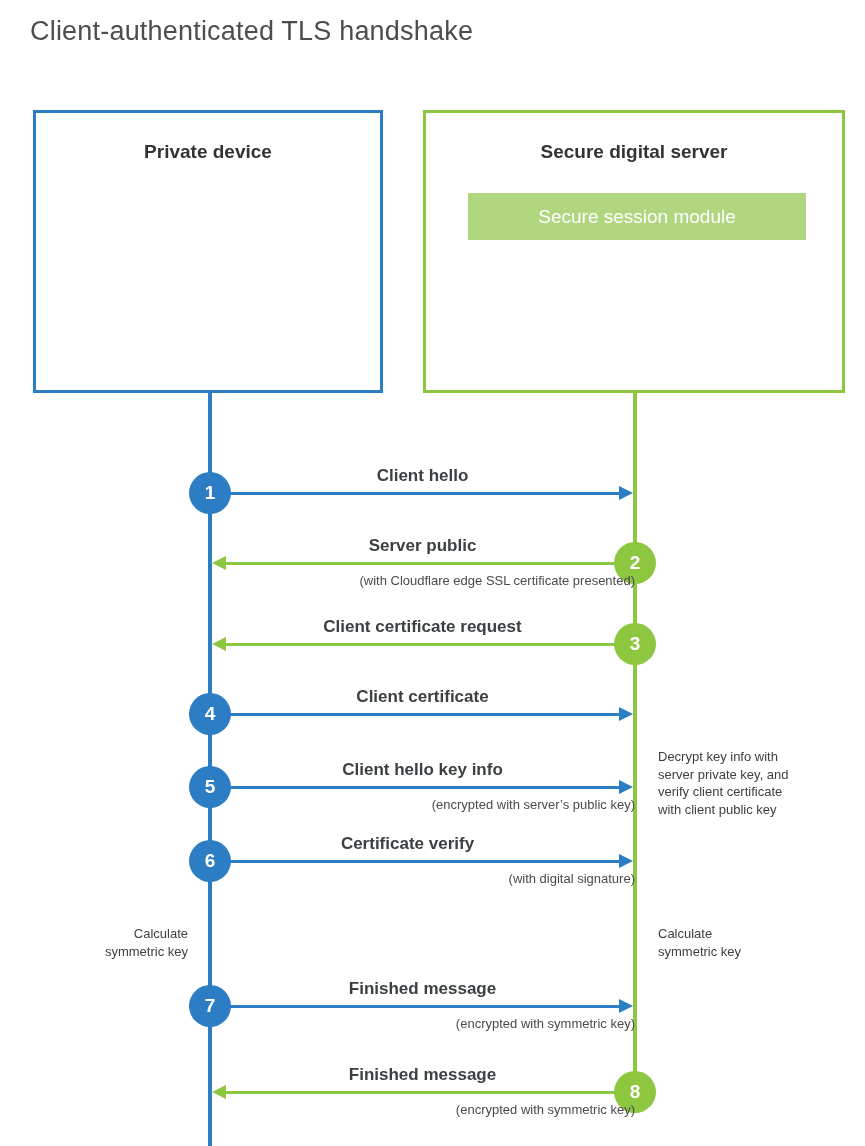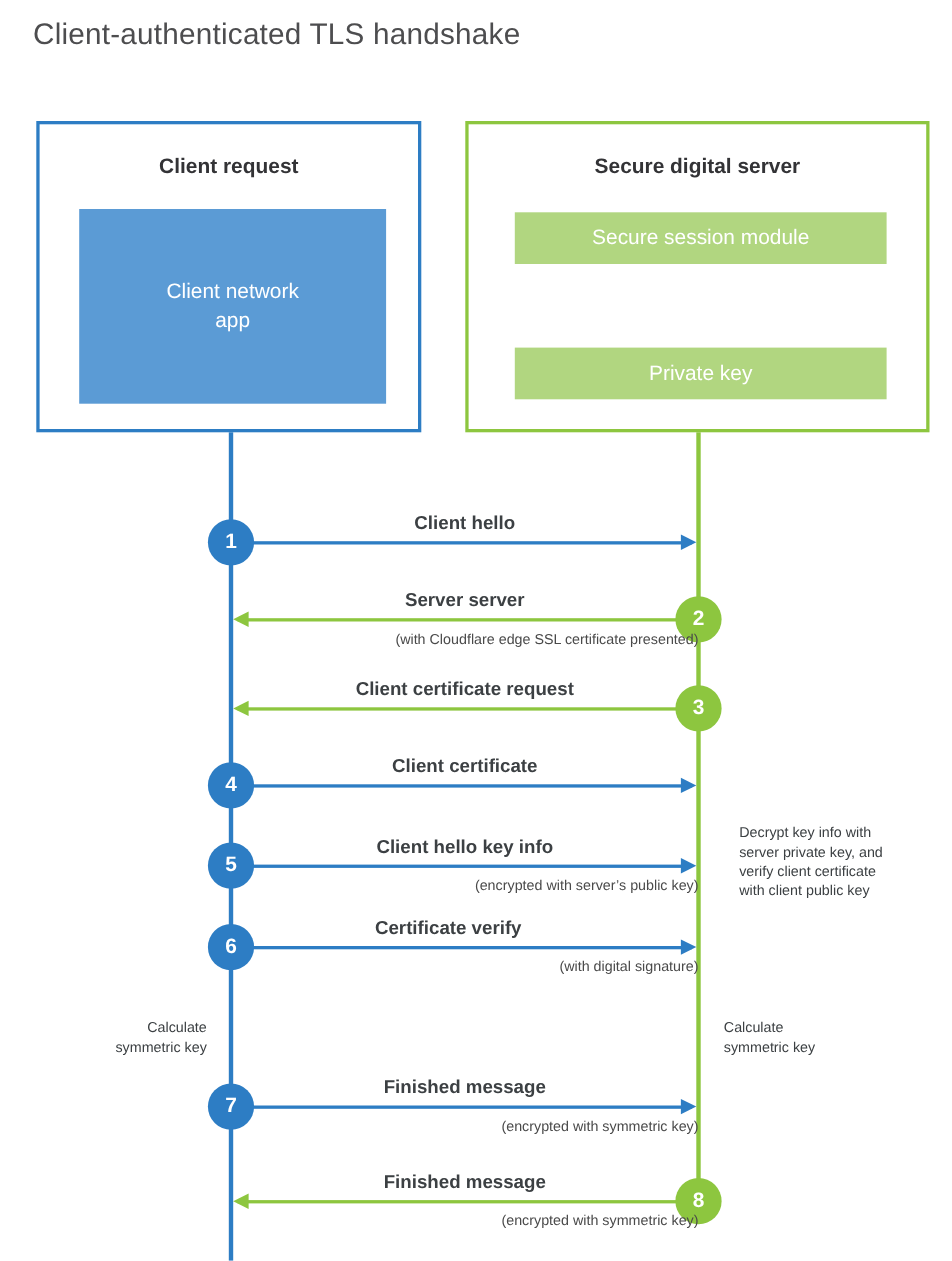--- a/index.html
+++ b/index.html
@@ -84,42 +84,40 @@
   .side-note.left{left:0px;width:188px;text-align:right;}
 </style>
 </head>
 <body>
 
 <div class="stage">
 
   <div id="page-title">Client-authenticated TLS handshake</div>
 
   <div class="actor-box" id="client-box">
-    <div class="actor-title">Client request</div>
-    <div id="client-app">Client network<br>app</div>
+    <div class="actor-title">Private device</div>
   </div>
 
   <div class="actor-box" id="server-box">
     <div class="actor-title">Secure digital server</div>
     <div class="server-item" id="server-item-0">Secure session module</div>
-    <div class="server-item" id="server-item-2">Private key</div>
   </div>
 
   <div class="lifeline" id="client-lifeline"></div>
   <div class="lifeline" id="server-lifeline"></div>
 
   <div id="steps-layer">
       <div class="arrow blue" style="left: 210px; width: 419px; top: 492px;"></div>
       <div class="arrow-head right blue" style="top: 486px; left: 619px;"></div>
       <div class="badge blue" style="top: 472px; left: 189px;">1</div>
       <div class="msg-label" style="left: 210px; width: 425px; top: 466px;">Client hello</div>
       <div class="arrow green" style="left: 216px; width: 419px; top: 562px;"></div>
       <div class="arrow-head left green" style="top: 556px; left: 212px;"></div>
       <div class="badge green" style="top: 542px; left: 614px;">2</div>
-      <div class="msg-label" style="left: 210px; width: 425px; top: 536px;">Server server</div>
+      <div class="msg-label" style="left: 210px; width: 425px; top: 536px;">Server public</div>
       <div class="msg-sub" style="left: 210px; width: 425px; top: 573px;">(with Cloudflare edge SSL certificate presented)</div>
       <div class="arrow green" style="left: 216px; width: 419px; top: 643px;"></div>
       <div class="arrow-head left green" style="top: 637px; left: 212px;"></div>
       <div class="badge green" style="top: 623px; left: 614px;">3</div>
       <div class="msg-label" style="left: 210px; width: 425px; top: 617px;">Client certificate request</div>
       <div class="arrow blue" style="left: 210px; width: 419px; top: 713px;"></div>
       <div class="arrow-head right blue" style="top: 707px; left: 619px;"></div>
       <div class="badge blue" style="top: 693px; left: 189px;">4</div>
       <div class="msg-label" style="left: 210px; width: 425px; top: 687px;">Client certificate</div>
       <div class="arrow blue" style="left: 210px; width: 419px; top: 786px;"></div>
@@ -137,17 +135,17 @@
       <div class="badge blue" style="top: 985px; left: 189px;">7</div>
       <div class="msg-label" style="left: 210px; width: 425px; top: 979px;">Finished message</div>
       <div class="msg-sub" style="left: 210px; width: 425px; top: 1016px;">(encrypted with symmetric key)</div>
       <div class="arrow green" style="left: 216px; width: 419px; top: 1091px;"></div>
       <div class="arrow-head left green" style="top: 1085px; left: 212px;"></div>
       <div class="badge green" style="top: 1071px; left: 614px;">8</div>
       <div class="msg-label" style="left: 210px; width: 425px; top: 1065px;">Finished message</div>
       <div class="msg-sub" style="left: 210px; width: 425px; top: 1102px;">(encrypted with symmetric key)</div>
     </div>
 
-  <div class="side-note right" id="note-decrypt" style="top: 748px; margin-left: 14px;">Decrypt key info with<br>server private key, and<br>verify client certificate<br>with client public key</div>
+  <div class="side-note right" id="note-decrypt" style="top: 748px;">Decrypt key info with<br>server private key, and<br>verify client certificate<br>with client public key</div>
   <div class="side-note left" id="note-client-calc" style="top: 925px;">Calculate<br>symmetric key</div>
   <div class="side-note right" id="note-server-calc" style="top: 925px;">Calculate<br>symmetric key</div>
 
 </div>
 
 </body></html>

